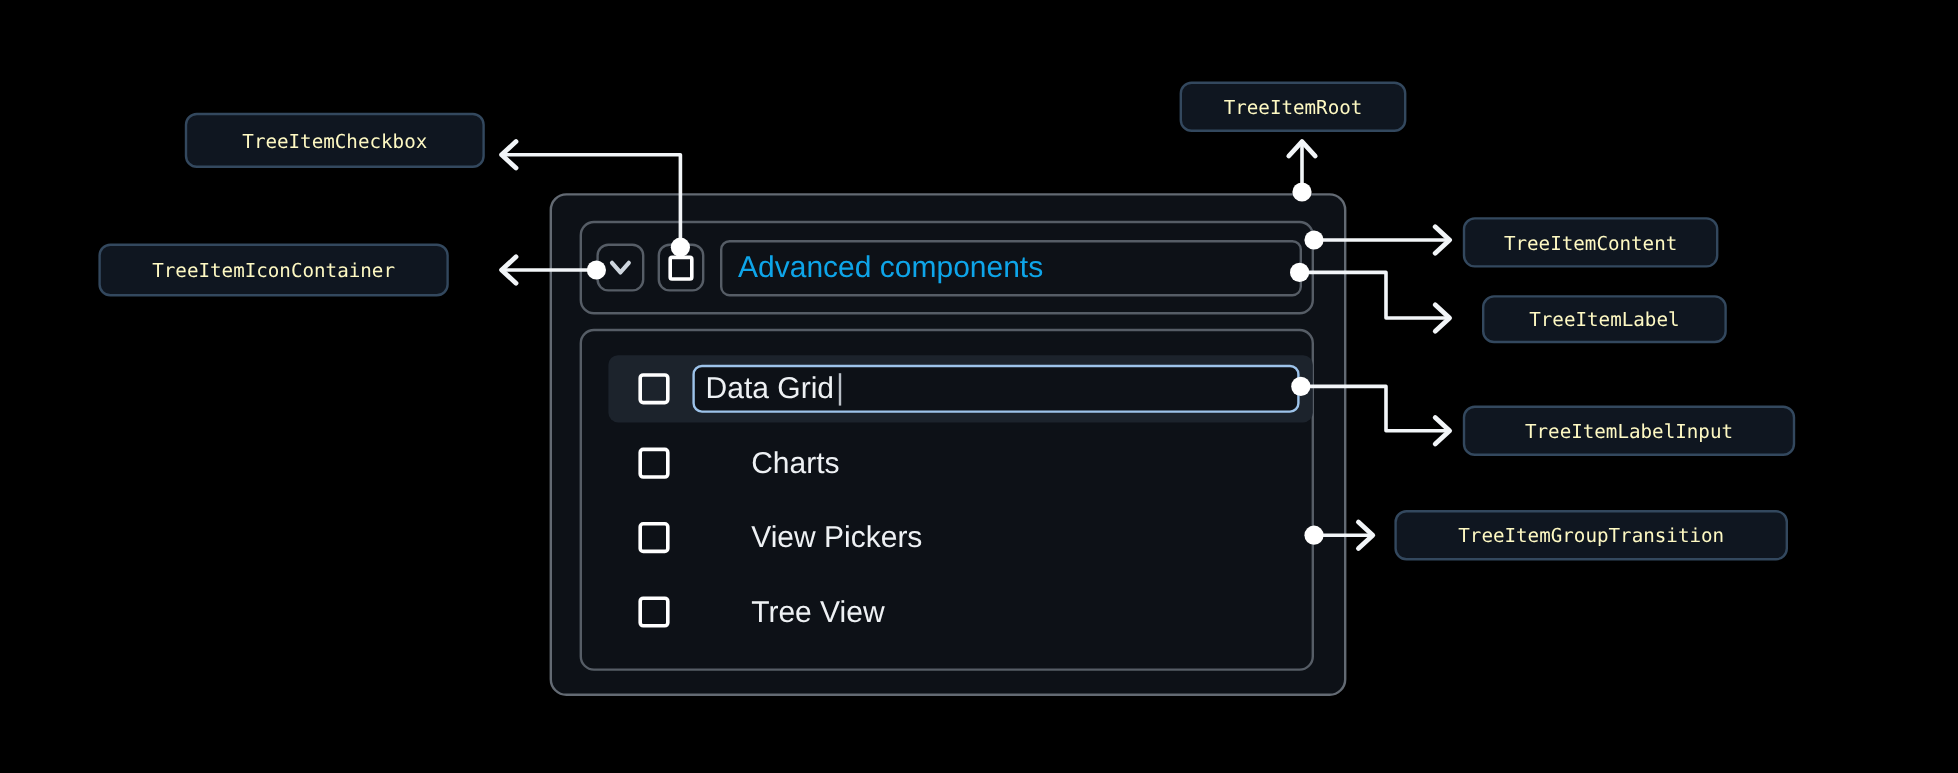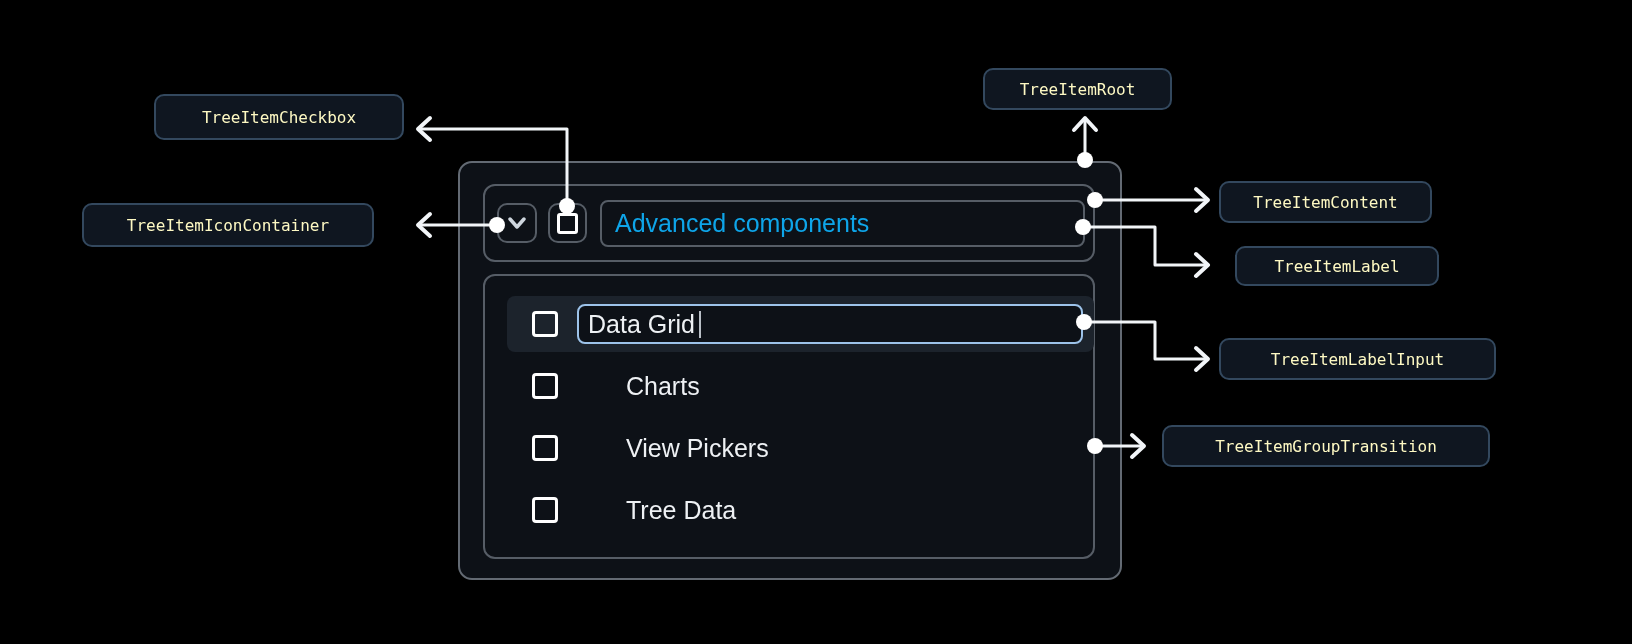--- a/index.html
+++ b/index.html
@@ -124,21 +124,21 @@
         <span class="row-label">Charts</span>
       </div>
 
       <div class="tree-row" style="top:144px;">
         <span class="row-cb"></span>
         <span class="row-label">View Pickers</span>
       </div>
 
       <div class="tree-row" style="top:206px;">
         <span class="row-cb"></span>
-        <span class="row-label">Tree Data</span>
+        <span class="row-label">Tree View</span>
       </div>
 
     </div>
   </div>
 
   <svg class="connectors">
 
     <path d="M1085 160 V 122"></path>
     <path class="arrow" d="M1074 130 L1085 118 L1096 130"></path>
     <circle cx="1085" cy="160" r="8"></circle>

